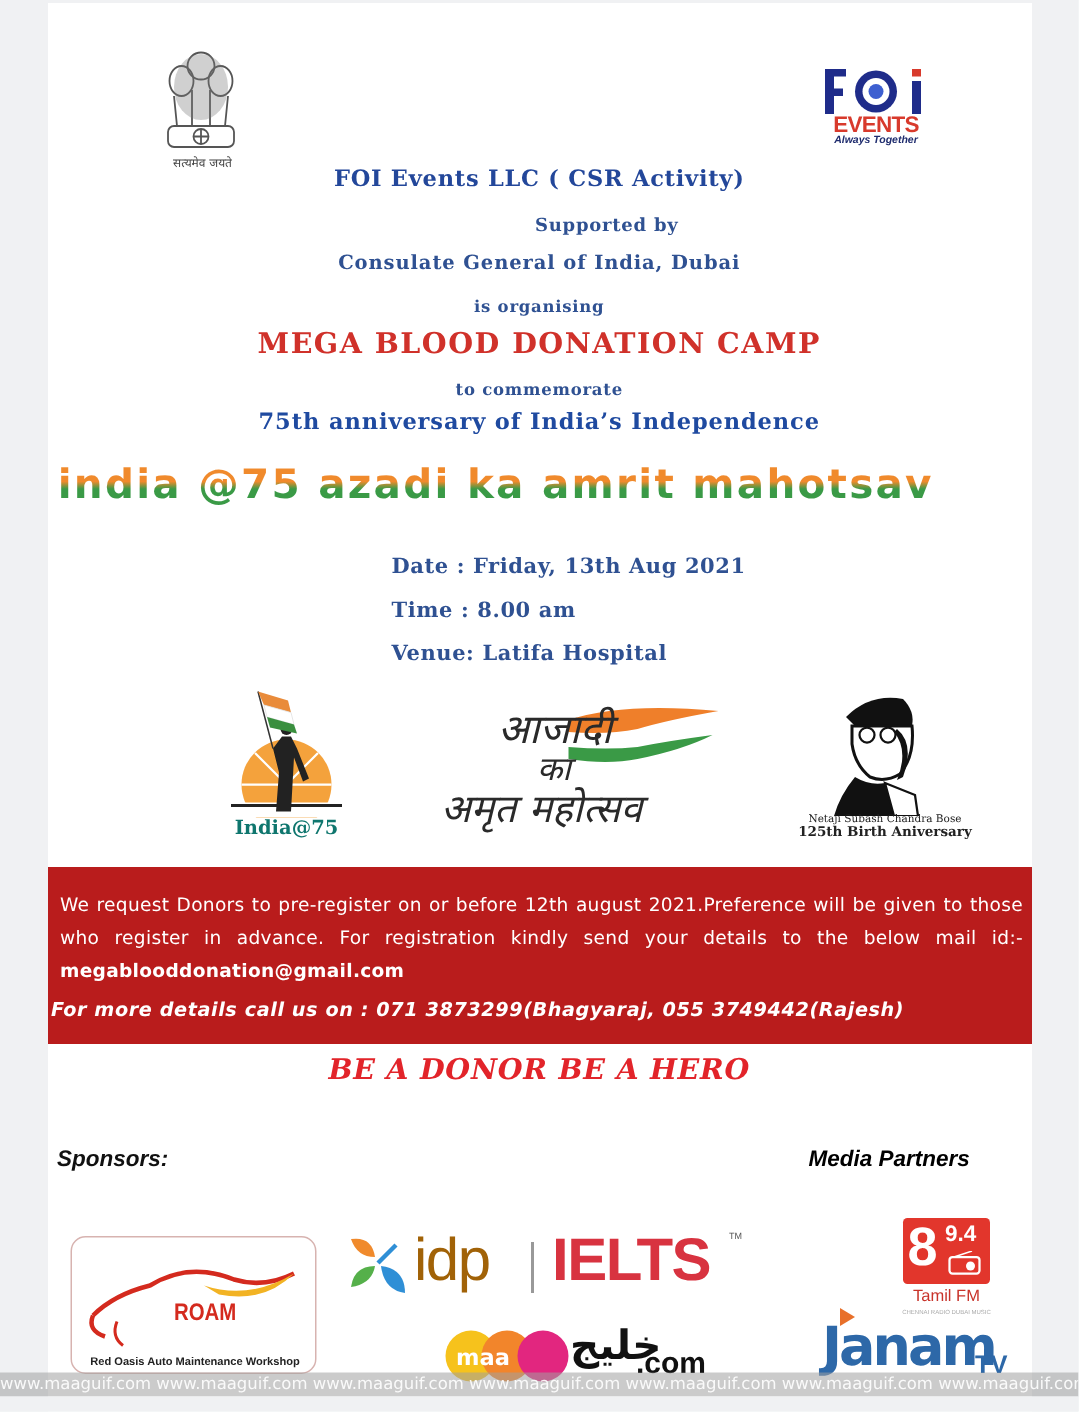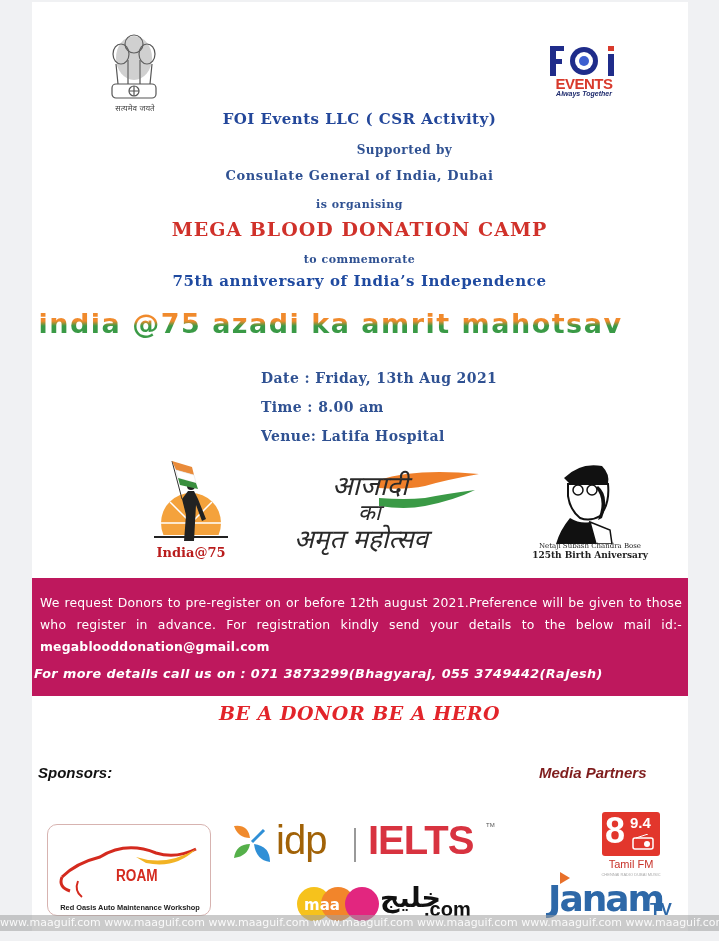--- a/index.html
+++ b/index.html
@@ -31,40 +31,40 @@
   .azadi { position: absolute; left: 0; top: 308px; width: 661px; text-align: center;
     font-family: "DejaVu Sans", sans-serif; font-size: 27px; font-weight: bold; letter-spacing: 1.5px;
     background: linear-gradient(to bottom, #f08a2c 0%, #f08a2c 42%, #3a9a46 58%, #3a9a46 100%);
     -webkit-background-clip: text; background-clip: text; color: transparent; }
 
   .details { position: absolute; left: 261px; top: 368px; font-family: "DejaVu Serif", serif; font-weight: bold; color: #2f5192; font-size: 14px; letter-spacing: 0.4px; }
   .details div { height: 29px; line-height: 20px; }
 
   .logo-india75 { position: absolute; left: 136px; top: 455px; width: 110px; height: 110px; }
   .logo-india75-label { position: absolute; left: 0; top: 90px; width: 110px; text-align: center;
-    font-family: "DejaVu Serif", serif; font-weight: bold; font-size: 13px; color: #b91c1c; }
+    font-family: "DejaVu Serif", serif; font-weight: bold; font-size: 13px; color: #0f766e; }
 
   .logo-amrit { position: absolute; left: 290px; top: 462px; width: 200px; height: 100px; }
   .amrit-text { position: absolute; font-family: "DejaVu Sans", sans-serif; color: #2a2a2a; font-style: italic; }
 
   .logo-netaji { position: absolute; left: 530px; top: 460px; width: 120px; height: 105px; }
   .netaji-cap { position: absolute; left: 0; top: 82px; width: 120px; text-align: center; font-family: "DejaVu Serif", serif; font-size: 7px; color: #222; line-height: 9px; }
   .netaji-cap .b { font-weight: bold; font-size: 9px; }
 
-  .red-box { position: absolute; left: 32px; top: 578px; width: 656px; height: 118px; background: #be185d; color: #fff;
+  .red-box { position: absolute; left: 32px; top: 578px; width: 656px; height: 118px; background: #b91c1c; color: #fff;
     font-family: "DejaVu Sans", sans-serif; }
   .red-para { position: absolute; left: 8px; top: 14px; width: 642px; font-size: 12.4px; line-height: 22px; letter-spacing: 0.2px; text-align: justify; text-align-last: left; }
   .red-para .mail { font-weight: bold; }
   .red-call { position: absolute; left: 2px; top: 88px; font-size: 12.8px; font-style: italic; font-weight: bold; letter-spacing: 0.4px; }
 
   .hero { position: absolute; left: 0; top: 702px; width: 719px; text-align: center; font-family: "DejaVu Serif", serif;
     font-weight: bold; font-style: italic; font-size: 19px; color: #e2242a; letter-spacing: 0.5px; }
 
   .sponsors-label { position: absolute; left: 38px; top: 764px; font-family: "Liberation Sans", sans-serif; font-style: italic; font-weight: bold; font-size: 15px; color: #111; }
-  .media-label { position: absolute; left: 539px; top: 764px; font-family: "Liberation Sans", sans-serif; font-style: italic; font-weight: bold; font-size: 15px; color: #7f1d1d; }
+  .media-label { position: absolute; left: 539px; top: 764px; font-family: "Liberation Sans", sans-serif; font-style: italic; font-weight: bold; font-size: 15px; color: #000000; }
 
   .roam { position: absolute; left: 47px; top: 824px; width: 164px; height: 92px; border: 1px solid #d7b3b0; border-radius: 10px; background: #fff; }
   .roam-name { position: absolute; left: 68px; top: 42px; font-family: "Liberation Sans", sans-serif; font-weight: bold; font-size: 16px; color: #d42a1e; transform: scaleX(0.85); transform-origin: left; }
   .roam-sub { position: absolute; left: 0; top: 78px; width: 164px; text-align: center; font-family: "Liberation Sans", sans-serif; font-weight: bold; font-size: 7.4px; color: #222; }
 
   .idp { position: absolute; left: 230px; top: 818px; width: 270px; height: 50px; }
   .idp-text { position: absolute; left: 46px; top: 0px; font-family: "Liberation Sans", sans-serif; font-size: 40px; color: #a16207; letter-spacing: -1px; }
   .idp-sep { position: absolute; left: 124px; top: 10px; width: 2px; height: 34px; background: #999; }
   .ielts-text { position: absolute; left: 138px; top: 0px; font-family: "Liberation Sans", sans-serif; font-weight: bold; font-size: 40px; color: #d83340; letter-spacing: -1px; }
   .tm { position: absolute; left: 256px; top: 4px; font-family: "Liberation Sans", sans-serif; font-size: 6px; color: #555; }

